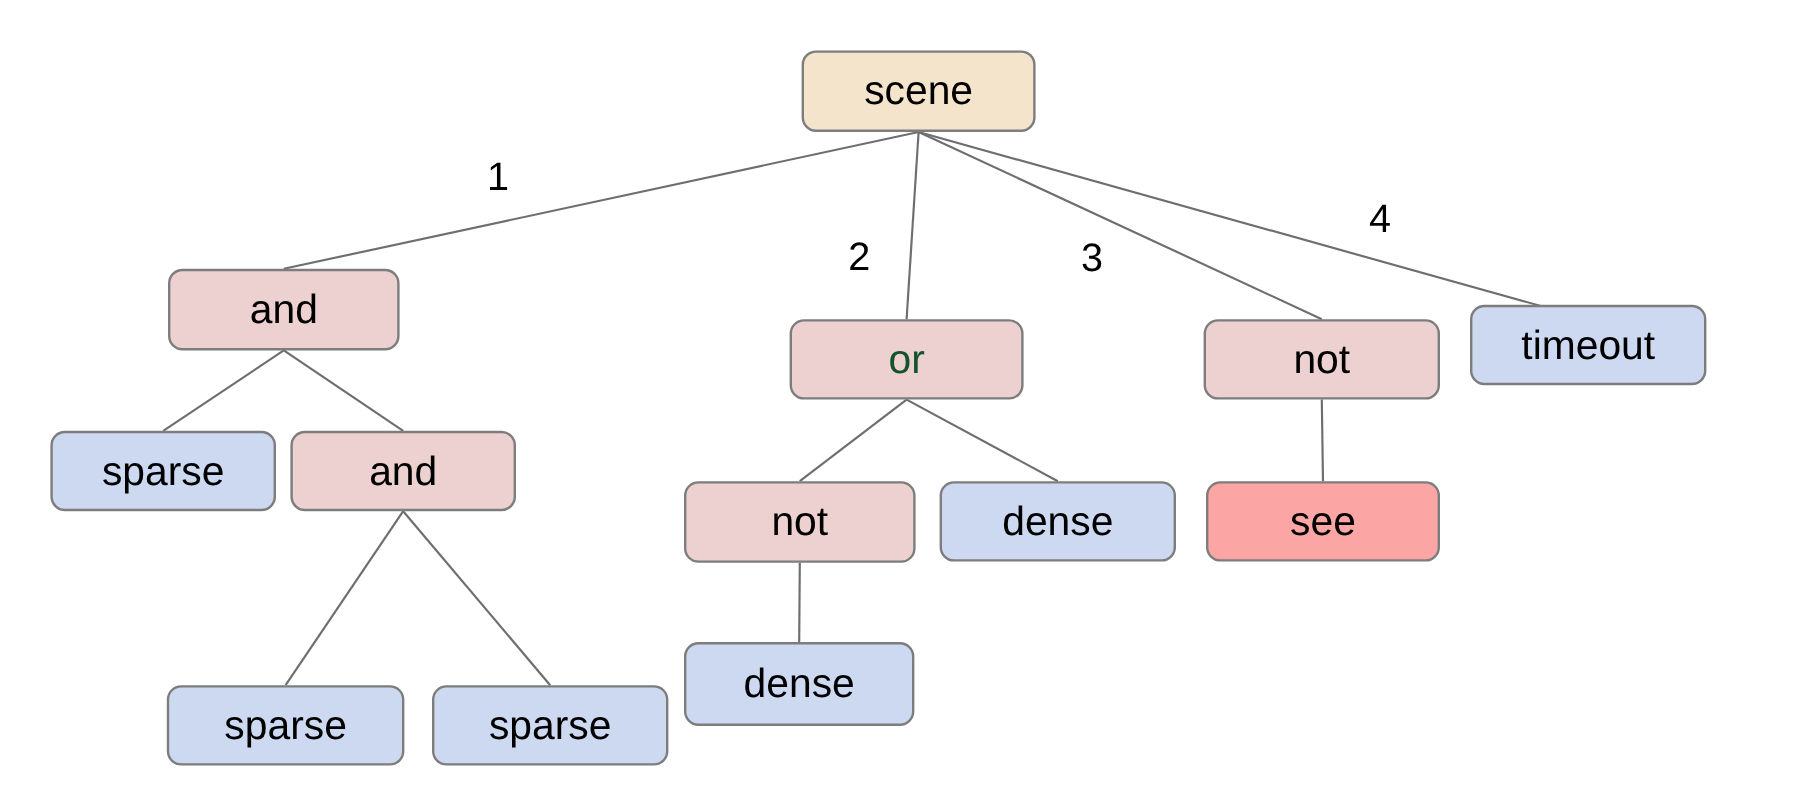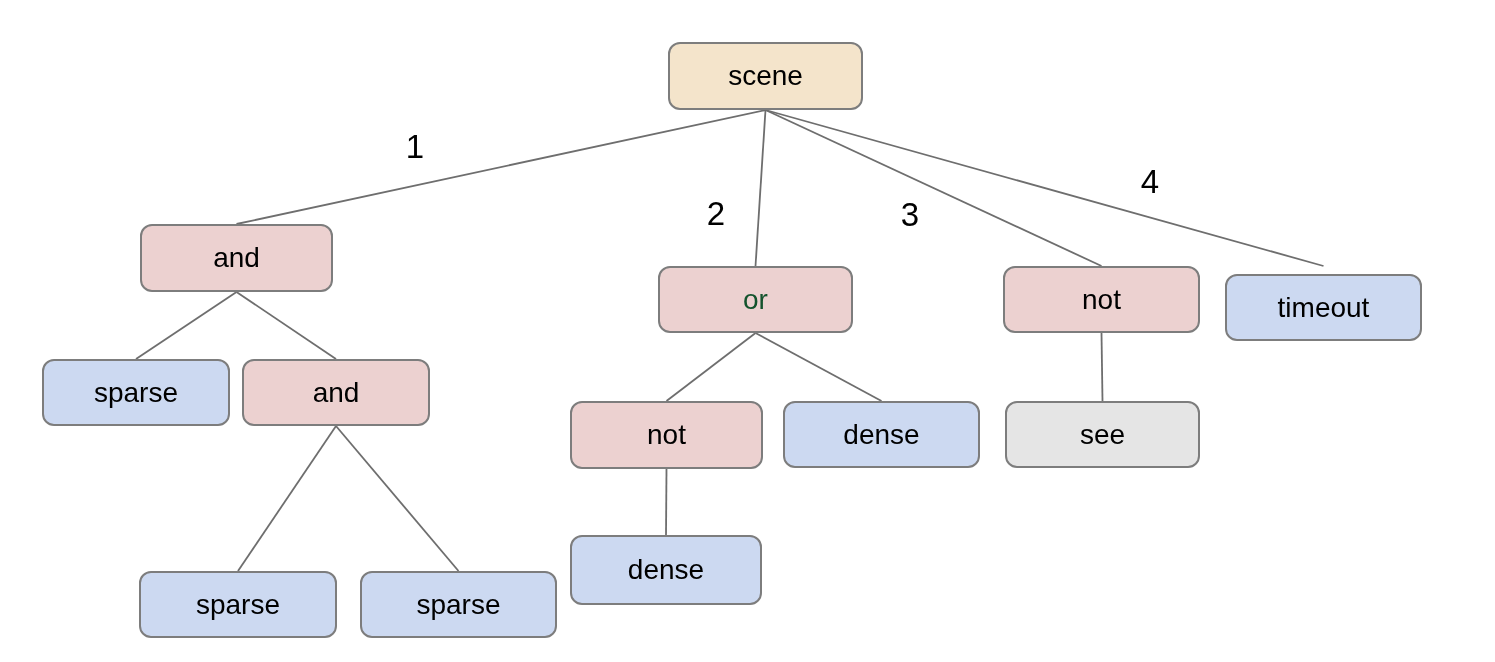--- a/index.html
+++ b/index.html
@@ -23,21 +23,21 @@
     height: 662px;
   }
   .node {
     position: absolute;
     box-sizing: border-box;
     display: flex;
     align-items: center;
     justify-content: center;
     border: 2px solid #7d7d7d;
     border-radius: 12px;
-    font-size: 28px;
+    font-size: 34px;
     line-height: 1;
     color: #000000;
     white-space: nowrap;
   }
   .edge-label {
     position: absolute;
     transform: translate(-50%, -50%);
     font-size: 33px;
     color: #000000;
   }
@@ -57,26 +57,26 @@
       <line x1="336" y1="426" x2="458.5" y2="571" stroke="#6e6e6e" stroke-width="1.8"></line>
       <line x1="755.5" y1="333" x2="666.5" y2="401" stroke="#6e6e6e" stroke-width="1.8"></line>
       <line x1="755.5" y1="333" x2="881.5" y2="401" stroke="#6e6e6e" stroke-width="1.8"></line>
       <line x1="666.5" y1="469" x2="666" y2="535" stroke="#6e6e6e" stroke-width="1.8"></line>
       <line x1="1101.5" y1="333" x2="1102.5" y2="401" stroke="#6e6e6e" stroke-width="1.8"></line>
     </svg>
     <div class="node" style="left: 668px; top: 42px; width: 195px; height: 68px; background: rgb(244, 228, 203); border-color: rgb(125, 125, 125); color: rgb(0, 0, 0);">scene</div>
     <div class="node" style="left: 140px; top: 224px; width: 193px; height: 68px; background: rgb(236, 209, 208); border-color: rgb(125, 125, 125); color: rgb(0, 0, 0);">and</div>
     <div class="node" style="left: 658px; top: 266px; width: 195px; height: 67px; background: rgb(236, 209, 208); border-color: rgb(125, 125, 125); color: #14532d;">or</div>
     <div class="node" style="left: 1003px; top: 266px; width: 197px; height: 67px; background: rgb(236, 209, 208); border-color: rgb(125, 125, 125); color: rgb(0, 0, 0);">not</div>
-    <div class="node" style="left: 1225px; top: 274px; width: 197px; height: 67px; background: rgb(204, 217, 241); border-color: rgb(125, 125, 125); color: rgb(0, 0, 0);">timeout</div>
+    <div class="node" style="left: 1225px; top: 254px; width: 197px; height: 67px; background: rgb(204, 217, 241); border-color: rgb(125, 125, 125); color: rgb(0, 0, 0);">timeout</div>
     <div class="node" style="left: 42px; top: 359px; width: 188px; height: 67px; background: rgb(204, 217, 241); border-color: rgb(125, 125, 125); color: rgb(0, 0, 0);">sparse</div>
     <div class="node" style="left: 242px; top: 359px; width: 188px; height: 67px; background: rgb(236, 209, 208); border-color: rgb(125, 125, 125); color: rgb(0, 0, 0);">and</div>
     <div class="node" style="left: 570px; top: 401px; width: 193px; height: 68px; background: rgb(236, 209, 208); border-color: rgb(125, 125, 125); color: rgb(0, 0, 0);">not</div>
     <div class="node" style="left: 783px; top: 401px; width: 197px; height: 67px; background: rgb(204, 217, 241); border-color: rgb(125, 125, 125); color: rgb(0, 0, 0);">dense</div>
-    <div class="node" style="left: 1005px; top: 401px; width: 195px; height: 67px; background: #e5e5e5; border-color: rgb(125, 125, 125); color: rgb(0, 0, 0);">see</div>
+    <div class="node" style="left: 1005px; top: 401px; width: 195px; height: 67px; background: #fca5a5; border-color: rgb(125, 125, 125); color: rgb(0, 0, 0);">see</div>
     <div class="node" style="left: 139px; top: 571px; width: 198px; height: 67px; background: rgb(204, 217, 241); border-color: rgb(125, 125, 125); color: rgb(0, 0, 0);">sparse</div>
     <div class="node" style="left: 360px; top: 571px; width: 197px; height: 67px; background: rgb(204, 217, 241); border-color: rgb(125, 125, 125); color: rgb(0, 0, 0);">sparse</div>
     <div class="node" style="left: 570px; top: 535px; width: 192px; height: 70px; background: rgb(204, 217, 241); border-color: rgb(125, 125, 125); color: rgb(0, 0, 0);">dense</div>
     <span class="edge-label" style="left: 415px; top: 147px; color: rgb(0, 0, 0);">1</span>
     <span class="edge-label" style="left: 716px; top: 214px; color: rgb(0, 0, 0);">2</span>
     <span class="edge-label" style="left: 910px; top: 215px; color: rgb(0, 0, 0);">3</span>
     <span class="edge-label" style="left: 1150px; top: 182px; color: rgb(0, 0, 0);">4</span>
   </div>
 
 </body></html>

